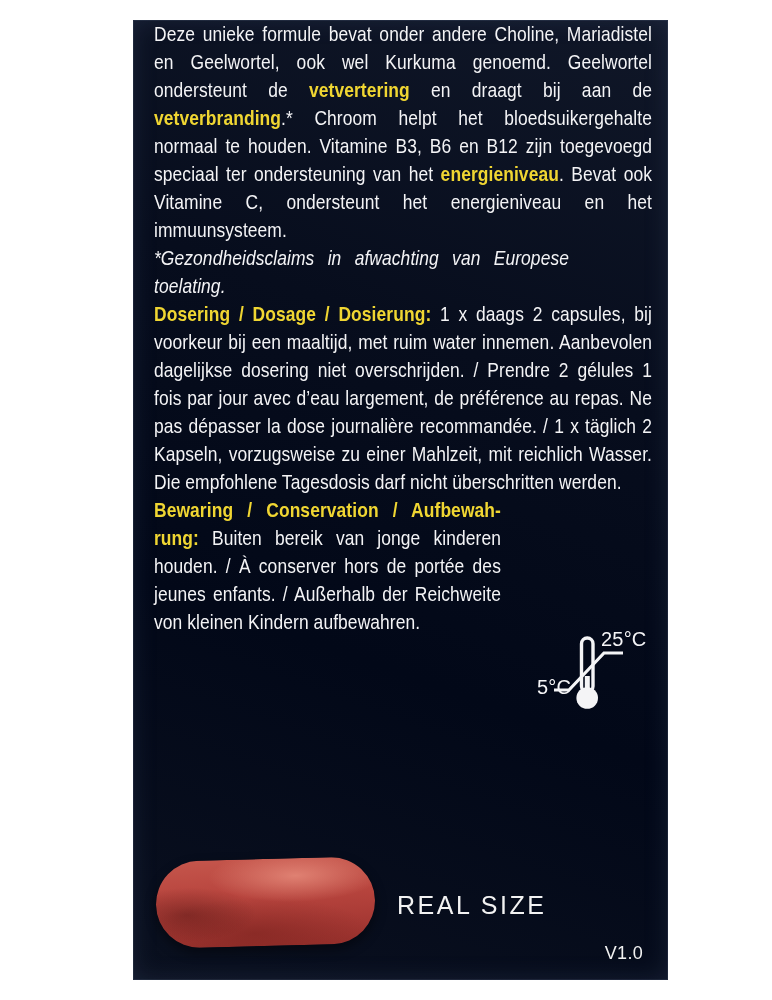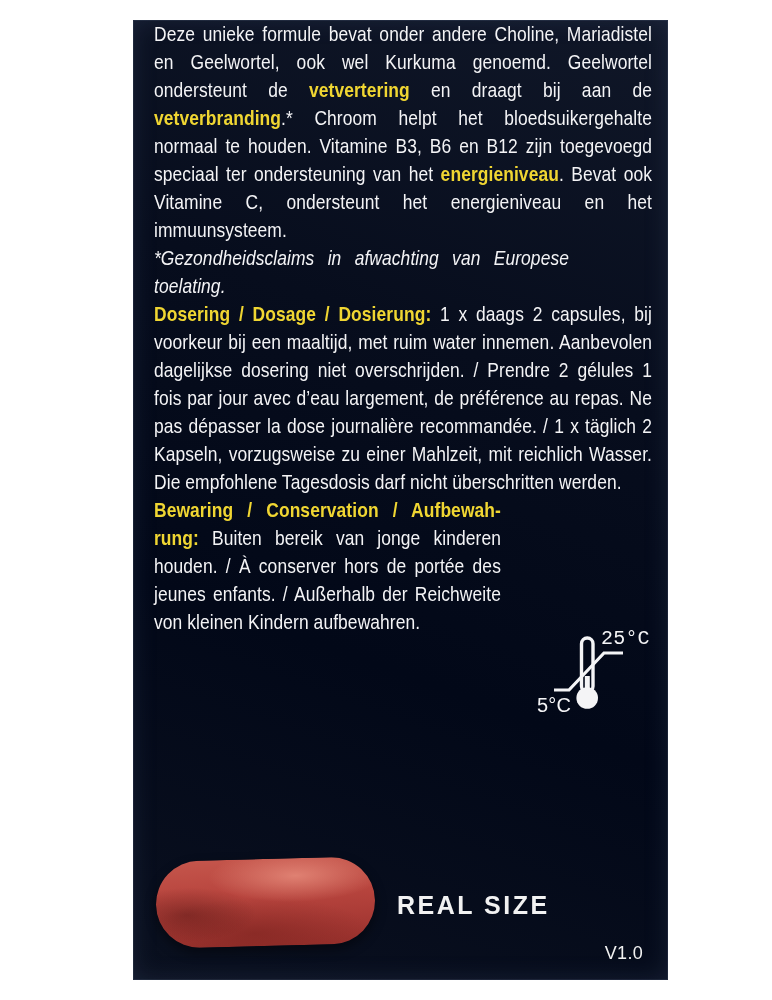--- a/index.html
+++ b/index.html
@@ -64,22 +64,22 @@
   }
   .thermo-box svg { position: absolute; left: 0; top: 0; }
   .temp-label {
     position: absolute;
     color: #f4f4f6;
     font-size: 20px;
     line-height: 22px;
     letter-spacing: 0.2px;
     white-space: nowrap;
   }
-  .temp-high { left: 66px; top: -2px; font-family: Liberation Mono, monospace; }
-  .temp-low  { left: 2px;  top: 64px; text-align: right; }
+  .temp-high { left: 66px; top: -2px; }
+  .temp-low  { left: 2px;  top: 46px; text-align: right; }
 
   .capsule {
     position: absolute;
     left: 23px;
     top: 839px;
     width: 219px;
     height: 87px;
     border-radius: 44px;
     transform: rotate(-1.5deg);
     background:
@@ -90,21 +90,21 @@
     box-shadow: 0 5px 12px rgba(0,0,0,0.45);
   }
   .real-size {
     position: absolute;
     left: 264px;
     top: 871px;
     color: #f2f2f2;
     font-size: 25px;
     line-height: 29px;
     letter-spacing: 2.5px;
-    font-weight: 700;
+    font-weight: 400;
     white-space: nowrap;
   }
   .version {
     position: absolute;
     right: 25px;
     bottom: 17px;
     color: #f2f2f2;
     font-size: 18px;
     line-height: 20px;
     letter-spacing: 0.3px;

